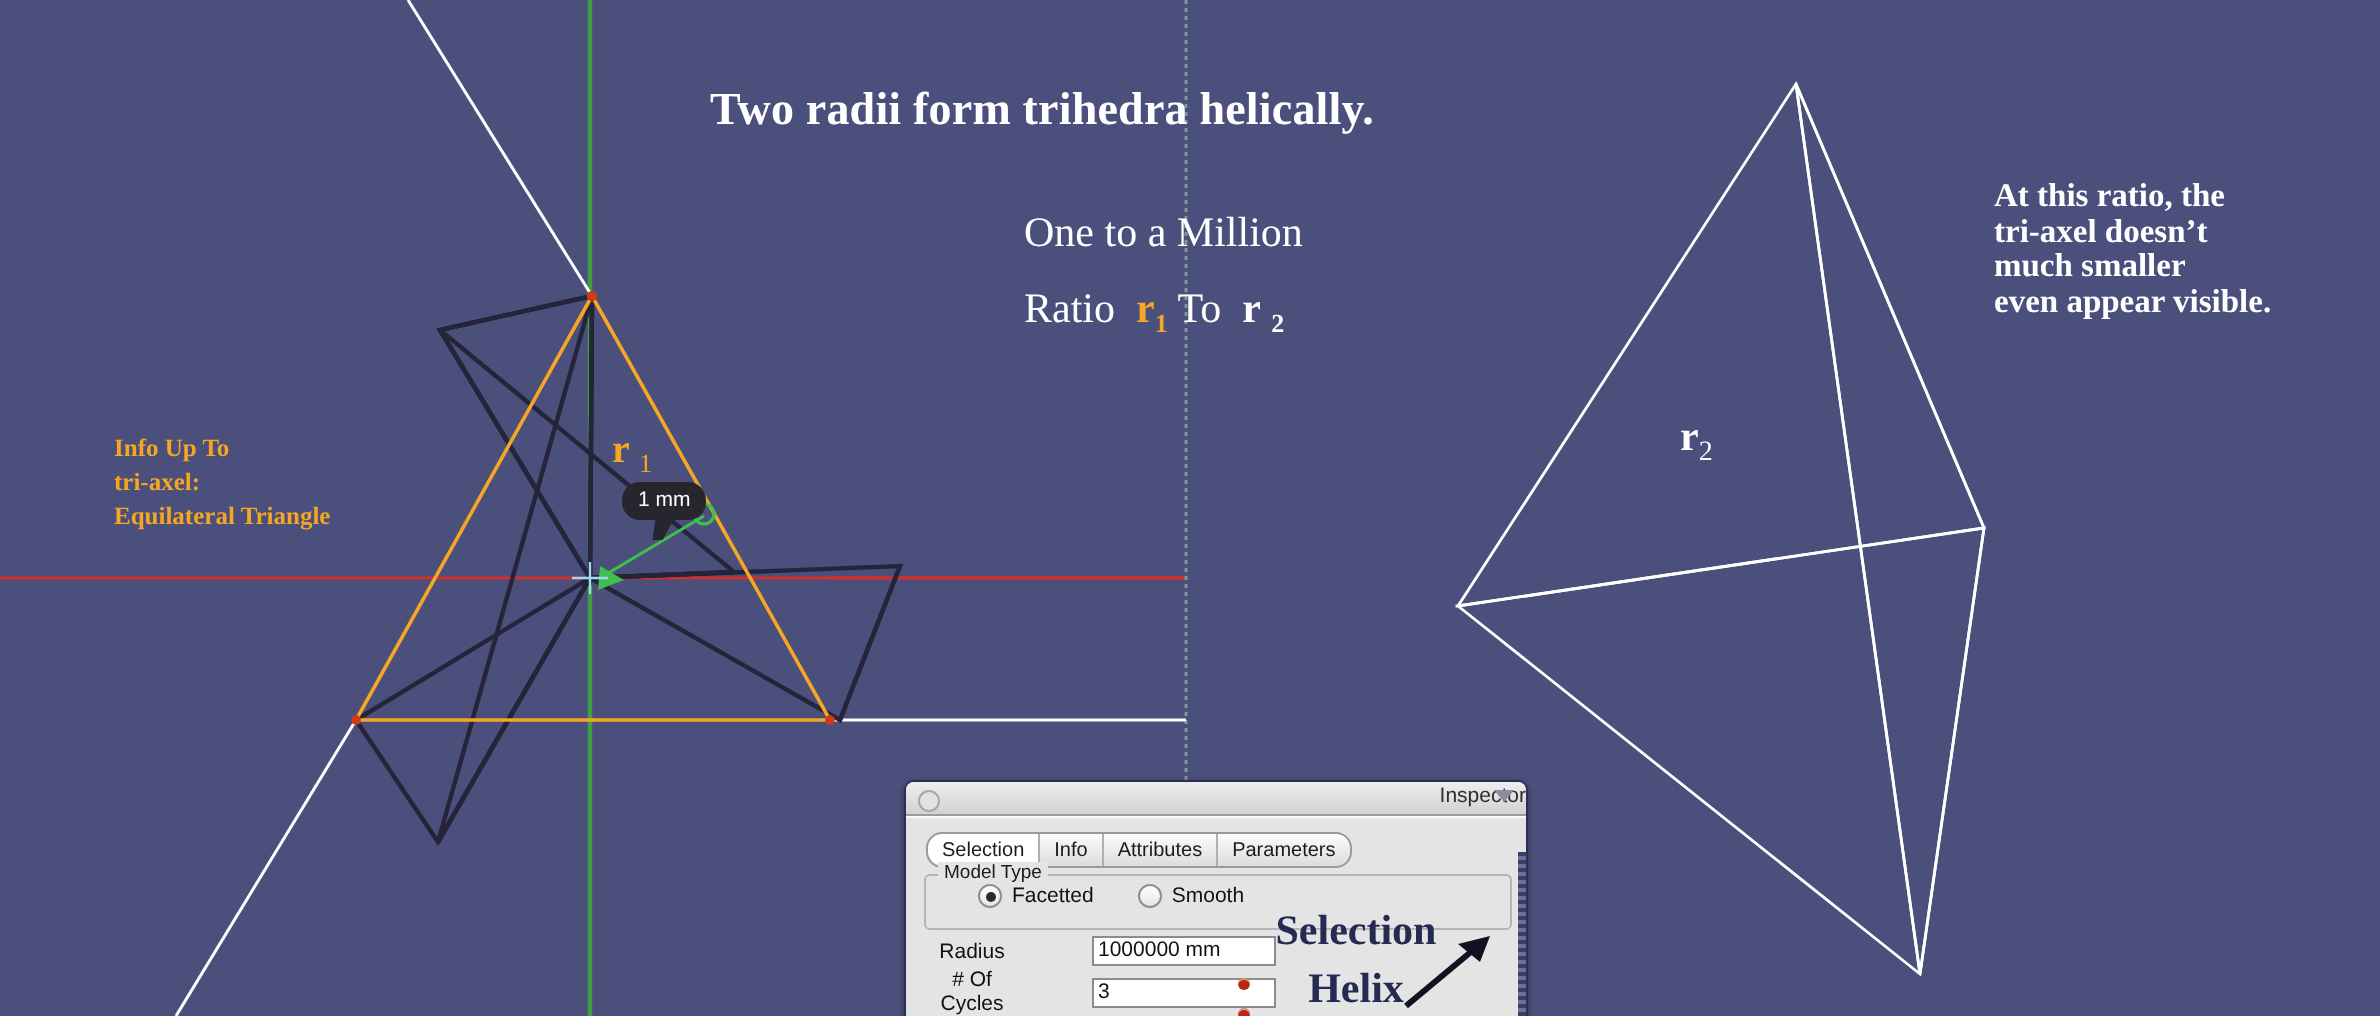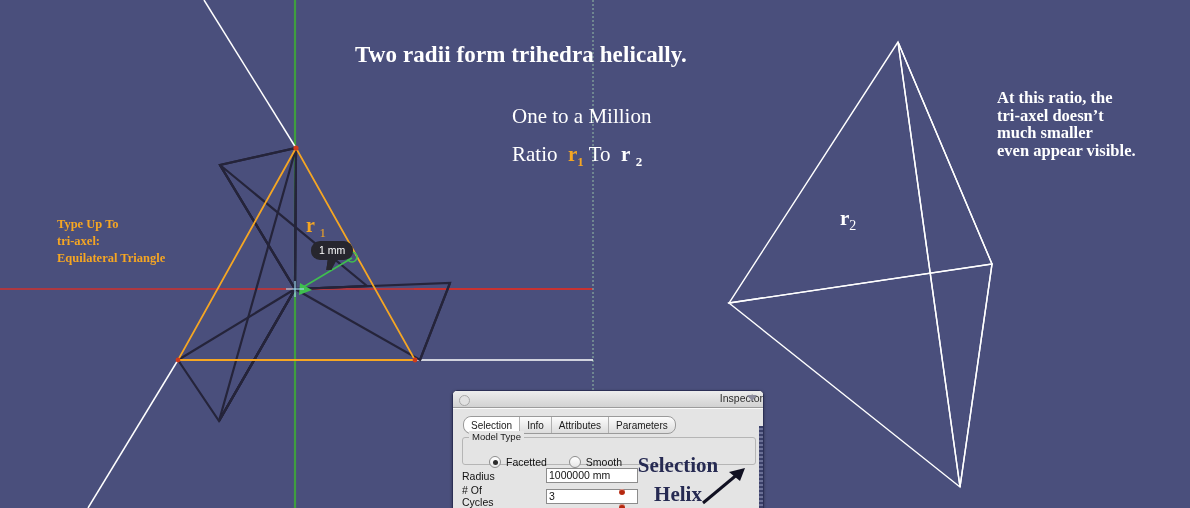--- a/index.html
+++ b/index.html
@@ -181,21 +181,21 @@
   #group-legend {
     position: absolute;
     left: 6px; top: -7px;
     background: #e4e4e4;
     padding: 0 3px;
     font-size: 9.5px;
     color: #1a1a1a;
   }
   .radio-row {
     position: absolute;
-    left: 7px; top: 18px;
+    left: 7px; top: 4px;
     display: flex;
     align-items: center;
     gap: 5px;
     font-size: 10.5px;
     color: #111;
     padding-left: 19px;
   }
   .radio {
     width: 10px; height: 10px;
     border: 1px solid #8e8e8e;
@@ -216,21 +216,21 @@
 
   .field-row {
     position: absolute;
     display: flex;
     align-items: center;
     font-size: 10.5px;
     color: #111;
   }
   #row-radius { left: 9px; top: 59px; }
   #row-cycles { left: 9px; top: 75px; }
-  .field-label { width: 48px; }
+  .field-label { width: 48px; text-align: center; }
   .field-input {
     width: 86px;
     height: 13px;
     background: #ffffff;
     border: 1px solid #8c8c8c;
     font-size: 10.5px;
     line-height: 13px;
     padding: 0 2px;
     color: #111;
     white-space: nowrap;
@@ -331,21 +331,21 @@
   </div>
 
   <div class="txt" id="note-right">
     <div>At this ratio, the</div>
     <div>tri-axel doesn’t</div>
     <div>much smaller</div>
     <div>even appear visible.</div>
   </div>
 
   <div class="txt" id="note-left">
-    <div>Type Up To</div>
+    <div>Info Up To</div>
     <div>tri-axel:</div>
     <div>Equilateral Triangle</div>
   </div>
 
   <div class="txt" id="label-r1">
     <span>r</span>
     <sub>1</sub>
   </div>
 
   <div class="txt" id="label-r2">

